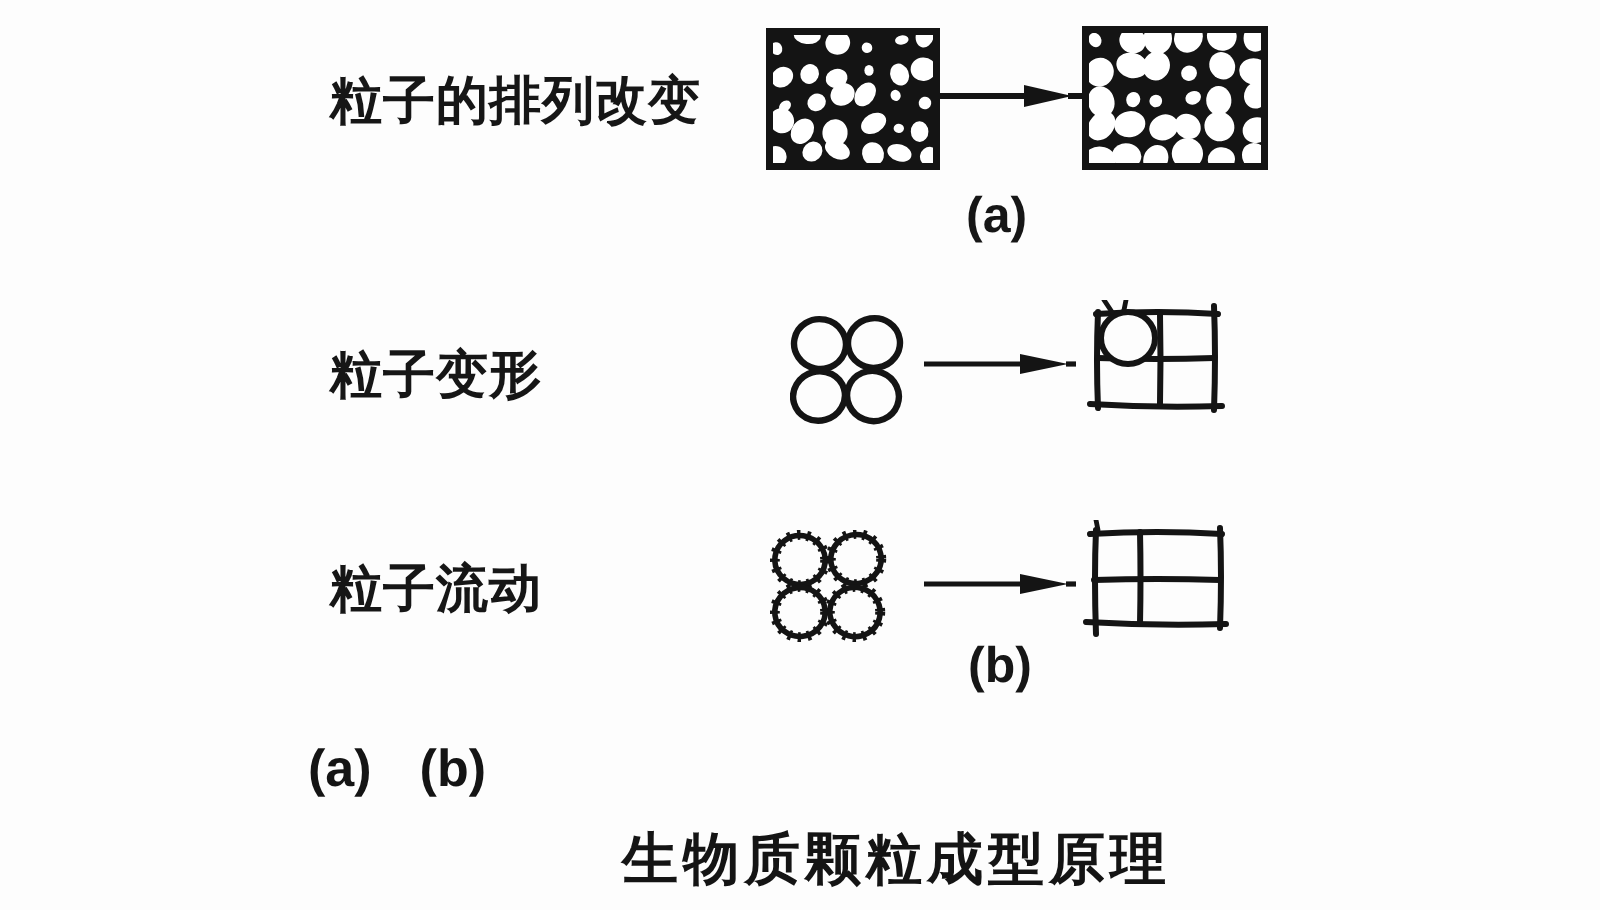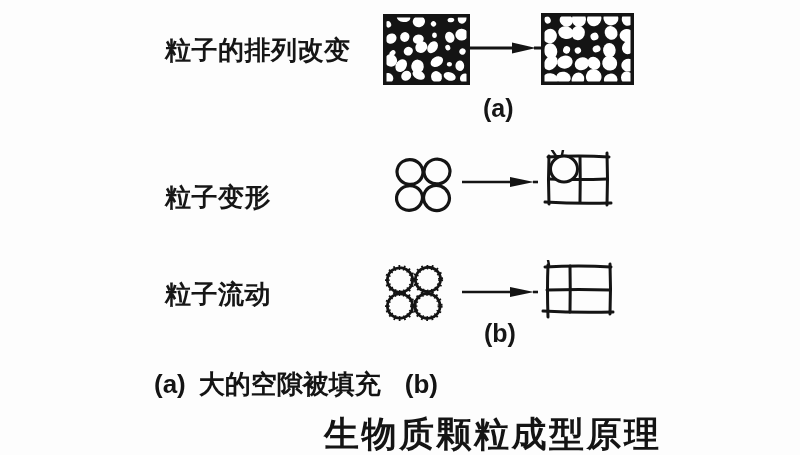--- a/index.html
+++ b/index.html
@@ -12,22 +12,22 @@
     position:absolute;font-size:26px;font-weight:600;color:#161616;
     white-space:nowrap;line-height:1;letter-spacing:0.5px;
   }
   .tag{font-weight:600;font-size:25px;letter-spacing:0;}
   .caption{
     position:absolute;display:flex;gap:24px;font-size:26px;font-weight:600;
     white-space:nowrap;line-height:1;
   }
   .caption .part{display:flex;gap:13px;}
   .fig-title{
-    position:absolute;font-size:35px;font-weight:700;letter-spacing:2.5px;
-    white-space:nowrap;line-height:1;margin-left:13px;
+    position:absolute;font-size:28px;font-weight:700;letter-spacing:2.5px;
+    white-space:nowrap;line-height:1;
   }
   svg{display:block;}
 </style>
 </head>
 <body>
 
 <div class="canvas">
 
   <div class="lbl" style="left:165px;top:37px">粒子的排列改变</div>
 
@@ -106,21 +106,21 @@
         <ellipse cx="36.9" cy="66.5" rx="7.2" ry="6.1" transform="rotate(114 36.9 66.5)" fill="#ffffff"></ellipse>
         <ellipse cx="52.7" cy="63.8" rx="7.8" ry="7.8" transform="rotate(108 52.7 63.8)" fill="#ffffff"></ellipse>
         <ellipse cx="69.7" cy="66.8" rx="6.8" ry="6.2" transform="rotate(173 69.7 66.8)" fill="#ffffff"></ellipse>
         <ellipse cx="86.9" cy="65.7" rx="6.4" ry="7.6" transform="rotate(141 86.9 65.7)" fill="#ffffff"></ellipse>
       </g>
     <rect x="1.5" y="1.5" width="90" height="69" fill="none" stroke="#141414" stroke-width="4"></rect>
   </svg>
 
   <div class="lbl tag" style="left:483px;top:96px">(a)</div>
 
-  <div class="lbl" style="left:165px;top:184px">粒子变形</div>
+  <div class="lbl" style="left:165px;top:174px">粒子变形</div>
 
   <svg class="abs" style="left:395px;top:157px" width="58" height="56" viewBox="0 0 58 56">
     <g fill="none" stroke="#141414" stroke-width="3.2">
       <ellipse cx="15" cy="15" rx="13" ry="12.4" transform="rotate(12 15 15)"></ellipse>
       <ellipse cx="42" cy="14.5" rx="13" ry="12.4" transform="rotate(-9 42 14.5)"></ellipse>
       <ellipse cx="14.5" cy="41" rx="13" ry="12.3" transform="rotate(-16 14.5 41)"></ellipse>
       <ellipse cx="41.5" cy="41" rx="13" ry="12.5" transform="rotate(21 41.5 41)"></ellipse>
     </g>
   </svg>
 
@@ -179,21 +179,20 @@
       <path d="M6,30 Q38,29 69,30"></path>
       <line x1="8" y1="5" x2="7" y2="0" stroke-width="2.4"></line>
     </g>
   </svg>
 
   <div class="lbl tag" style="left:484px;top:321px">(b)</div>
 
   <div class="caption" style="left:154px;top:371px">
     <span class="part">
       <span>(a)</span>
-      <span>大的空隙被填充</span>
     </span>
     <span class="part">
       <span>(b)</span>
     </span>
   </div>
 
   <div class="fig-title" style="left:311px;top:416px">生物质颗粒成型原理</div>
 
 </div>
 

